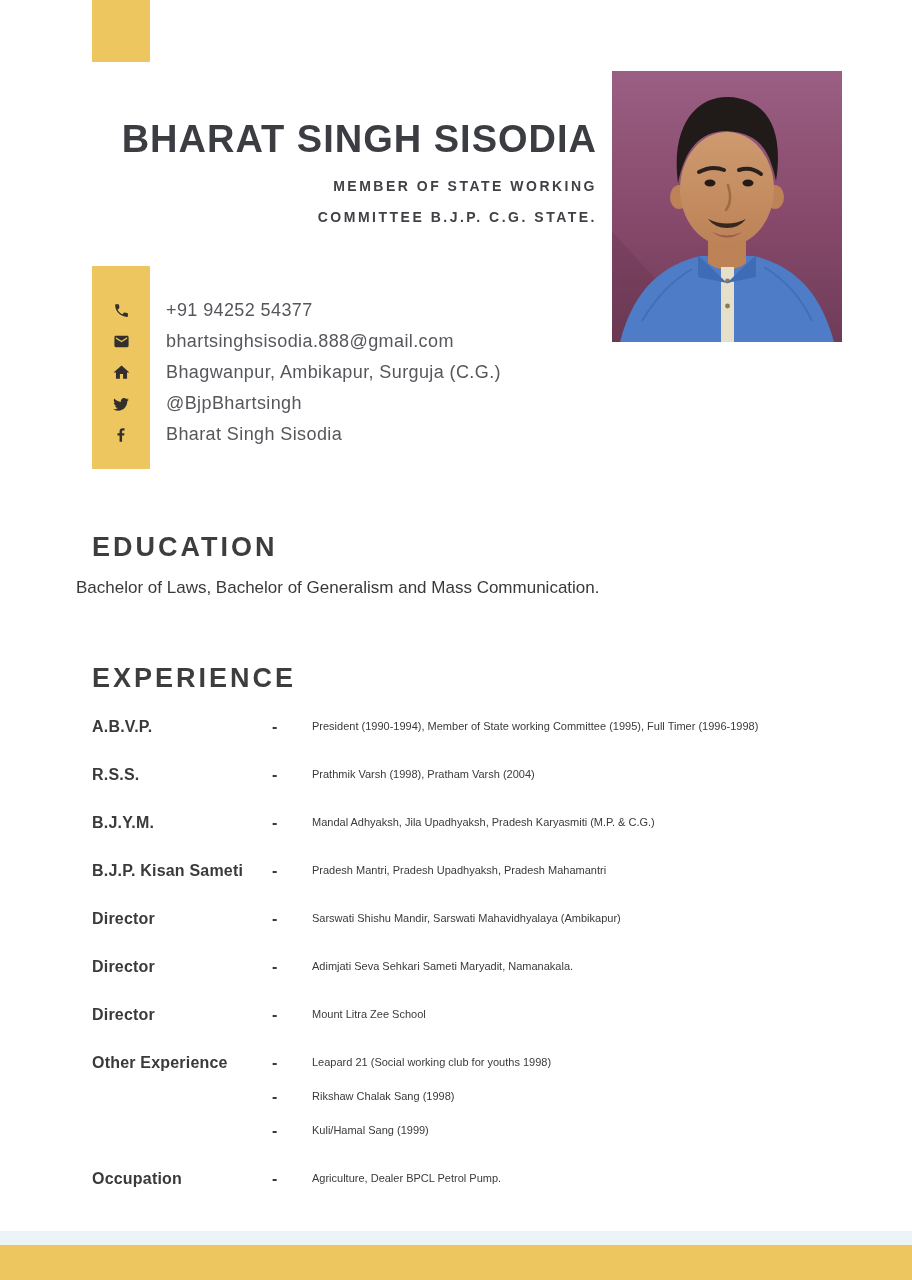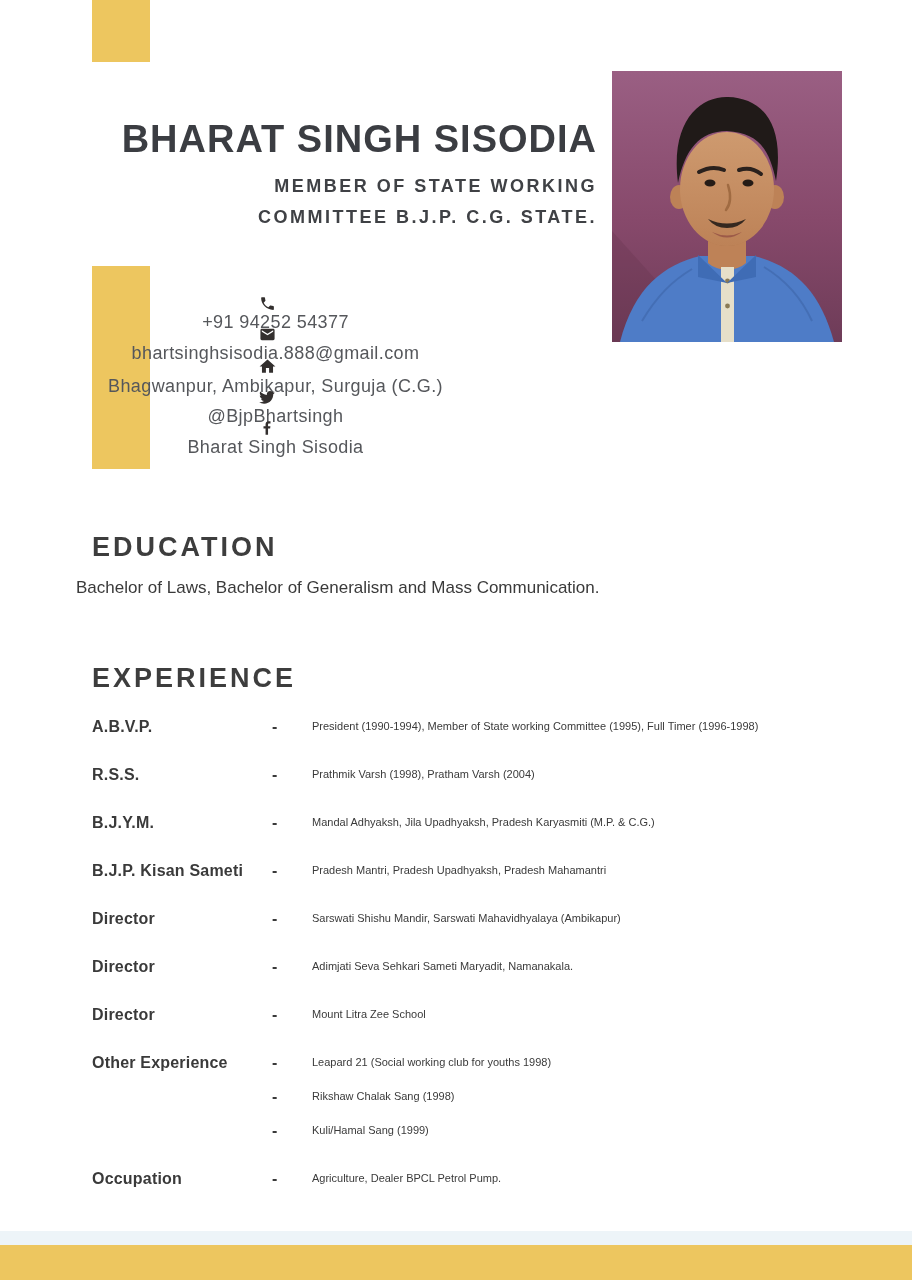--- a/index.html
+++ b/index.html
@@ -6,27 +6,27 @@
   * { box-sizing:border-box; }
   html,body { margin:0; padding:0; }
   body {
     width:912px; height:1280px; position:relative; overflow:hidden;
     background:#ffffff; font-family:"Liberation Sans", sans-serif;
   }
   .top-square { position:absolute; left:92px; top:0; width:58px; height:62px; background:var(--accent); }
 
   .header-block { position:absolute; top:118px; right:315px; text-align:right; }
   .name { font-size:38px; font-weight:700; color:var(--dark); letter-spacing:1px; white-space:nowrap; }
-  .subtitle { margin-top:10px; font-size:18px; font-weight:700; color:#3F4145; letter-spacing:2.5px; line-height:31px; white-space:nowrap; }
+  .subtitle { margin-top:10px; font-size:14px; font-weight:700; color:#3F4145; letter-spacing:2.5px; line-height:31px; white-space:nowrap; }
 
   .photo { position:absolute; left:612px; top:71px; width:230px; height:271px; }
 
   .contact-strip { position:absolute; left:92px; top:266px; width:58px; height:203px; background:var(--accent); }
   .contact-rows { position:absolute; left:92px; top:295px; }
-  .contact-row { display:flex; align-items:center; height:31px;flex-direction:column; }
+  .contact-row { display:flex; align-items:center; height:31px; }
   .contact-icon { width:58px; display:flex; justify-content:center; align-items:center; }
   .contact-icon svg { fill:#332F2E; }
   .contact-text { margin-left:16px; font-size:18px; color:var(--gray); letter-spacing:0.4px; white-space:nowrap; }
 
   .section-heading { position:absolute; left:92px; font-size:27px; font-weight:700; letter-spacing:3px; color:var(--heading); line-height:1; }
   #edu-heading { top:534px; }
   #exp-heading { top:665px; }
   .edu-text { position:absolute; left:76px; top:578px; font-size:17px; color:var(--body); }
 
   .exp-table { position:absolute; left:92px; top:712px; width:762px; }

